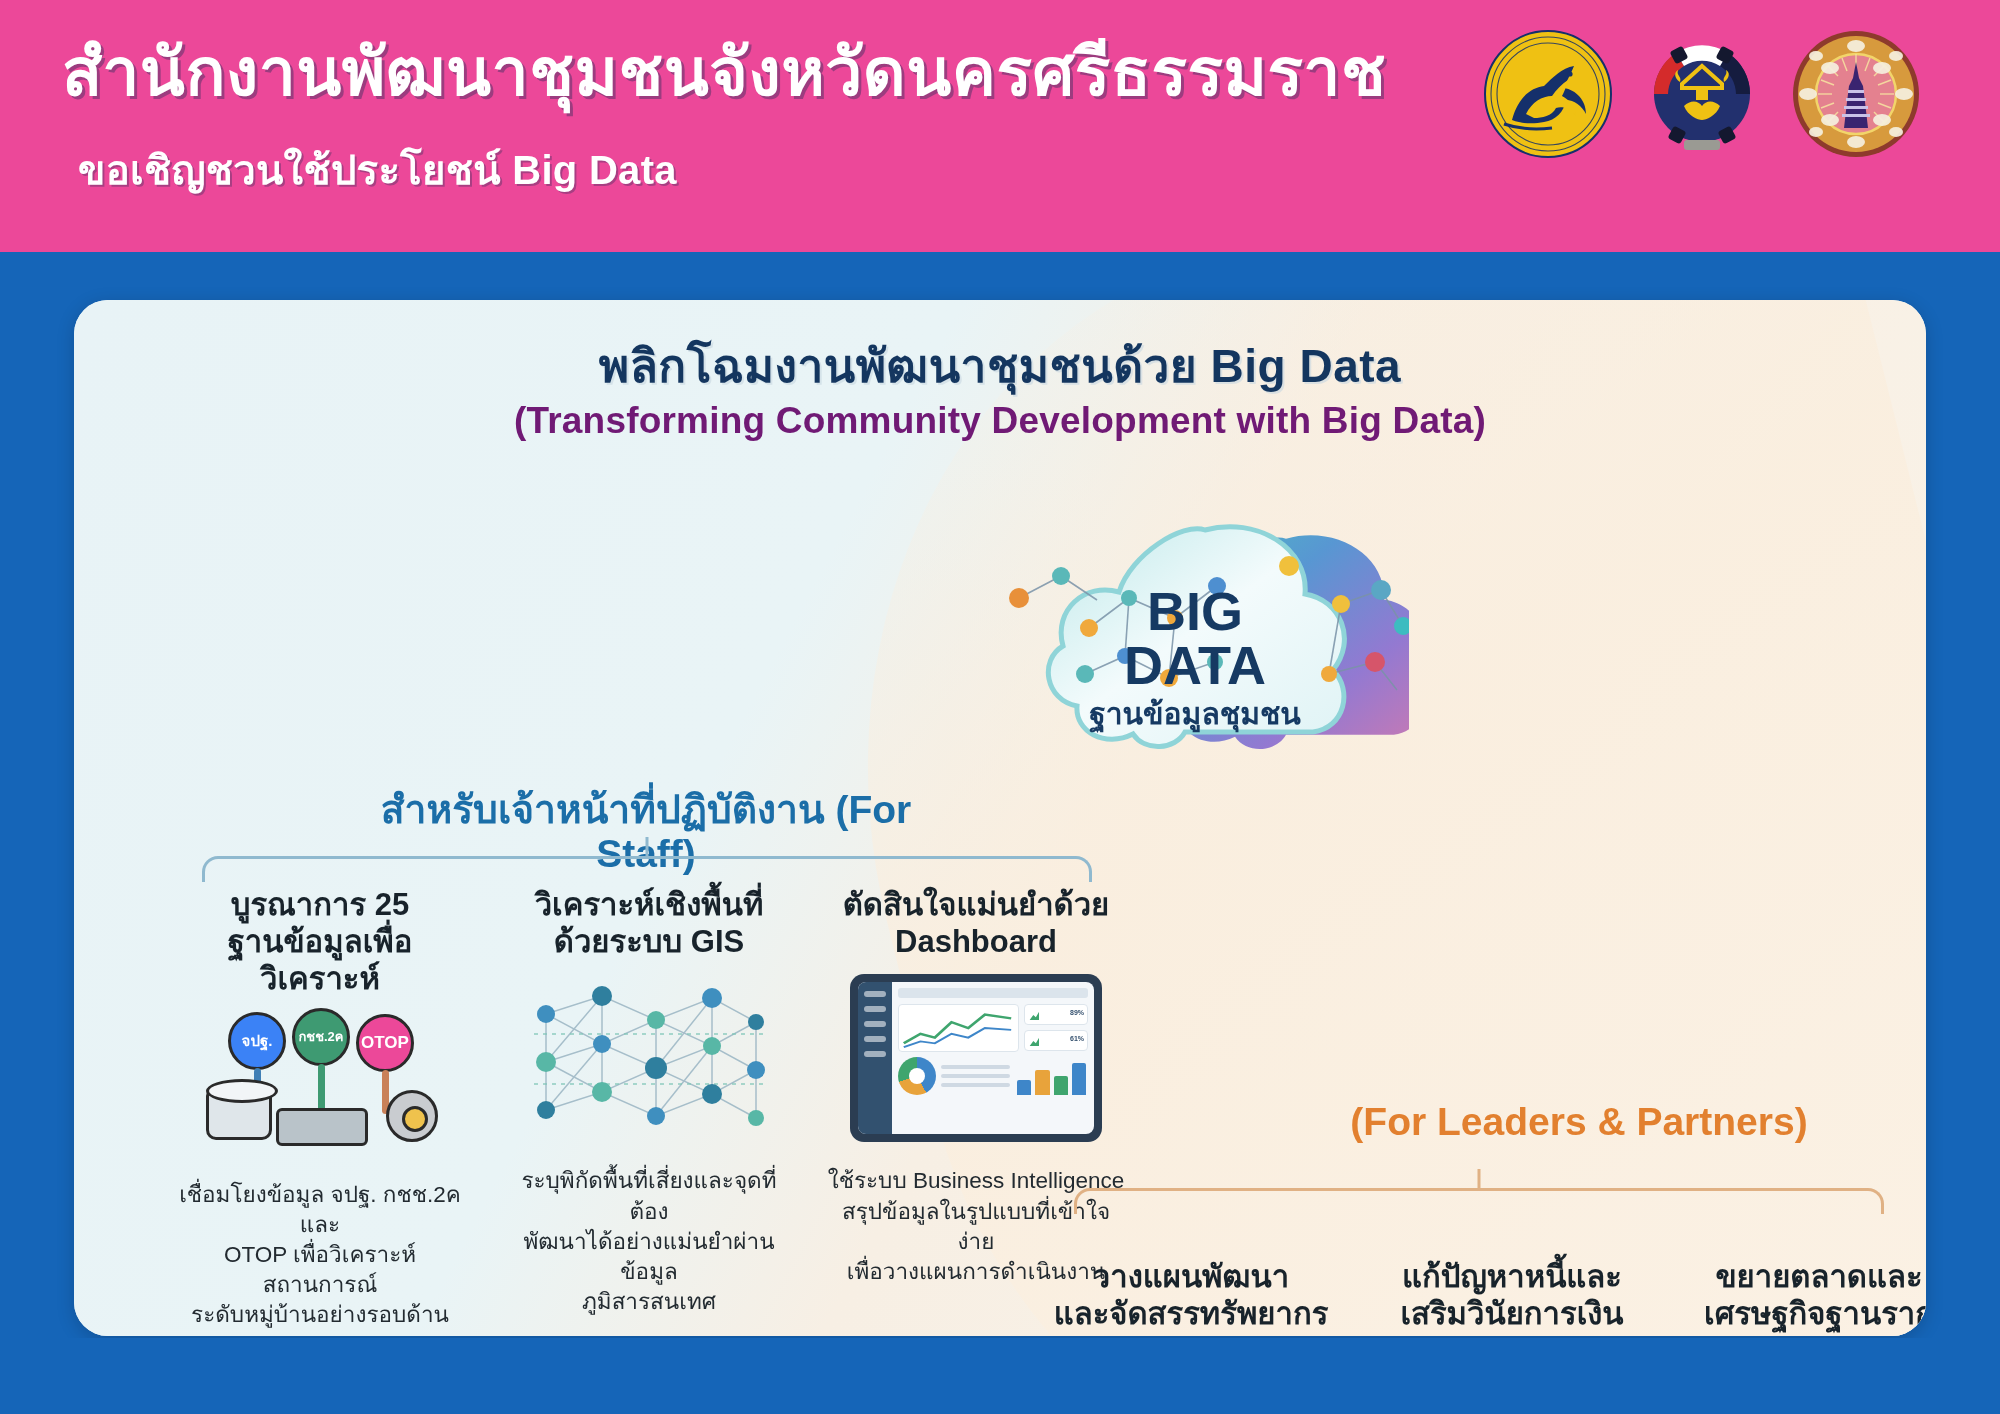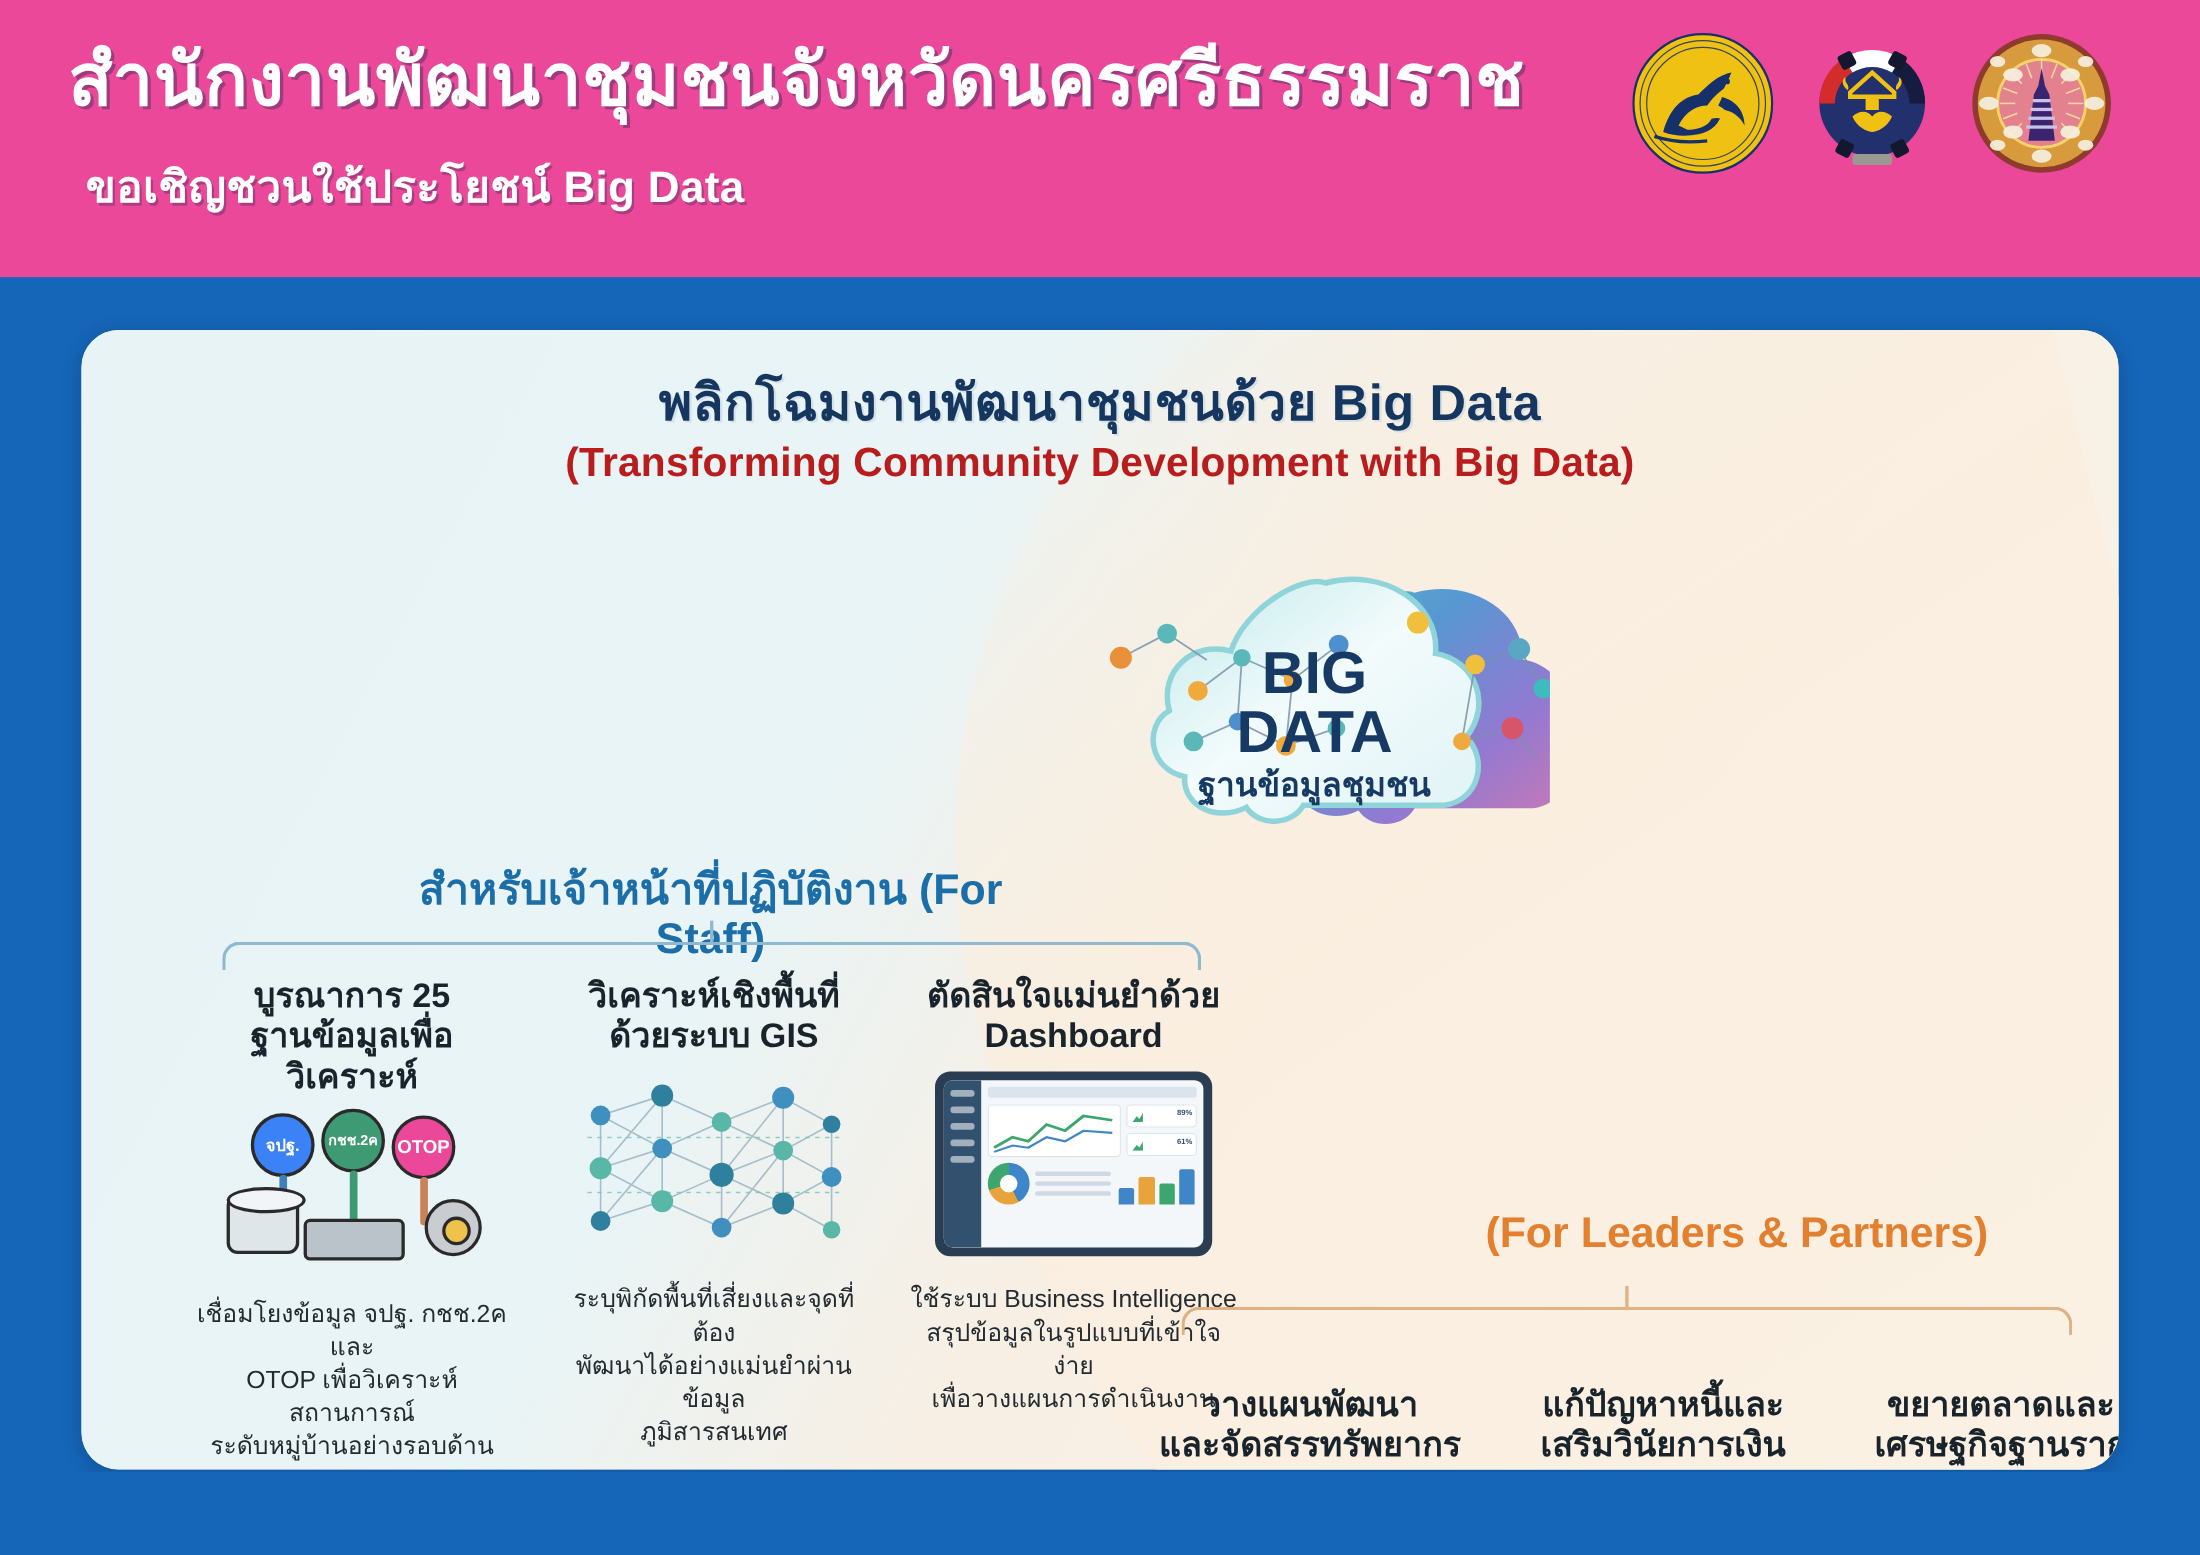--- a/index.html
+++ b/index.html
@@ -55,21 +55,21 @@
   }
 
   .title-wrap { position: absolute; left: 0; top: 42px; width: 100%; text-align: center; }
   .main-title {
     font-size: 46px; font-weight: bold; color: #14365f;
     letter-spacing: .5px; line-height: 1.05;
     text-shadow: 2px 2px 0 rgba(200,215,225,.6);
   }
   .main-subtitle {
     margin-top: 10px;
-    font-size: 37px; font-weight: bold; color: #b91c1c;
+    font-size: 37px; font-weight: bold; color: #701a75;
     letter-spacing: .2px;
   }
 
   
   .sec-heading { position: absolute; font-weight: bold; line-height: 1.12; }
   .sec-staff {
     left: 252px; top: 488px; width: 640px; text-align: center;
     font-size: 39px; color: #1b6ea8;
   }
   .sec-leaders {

